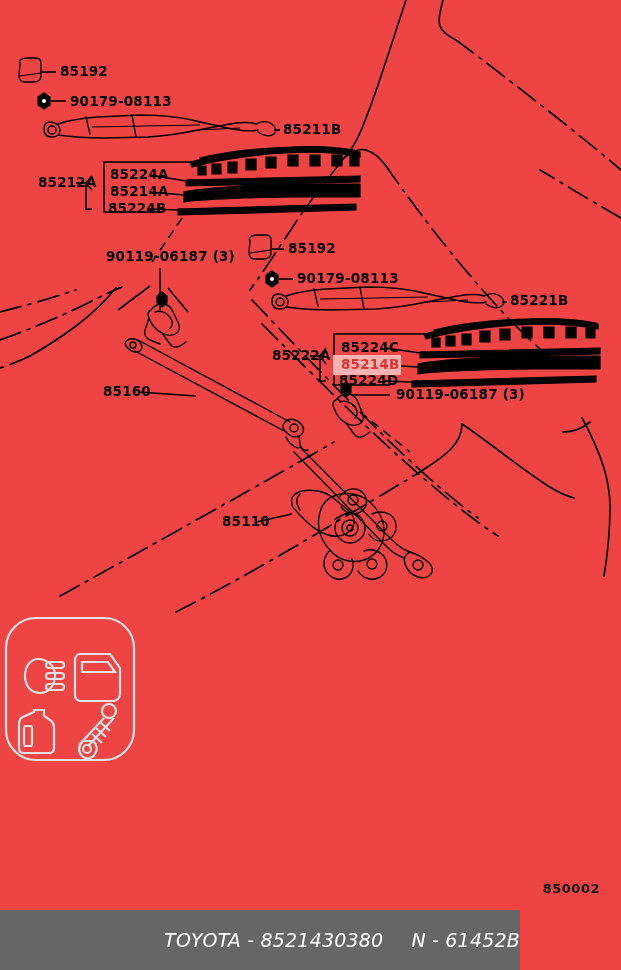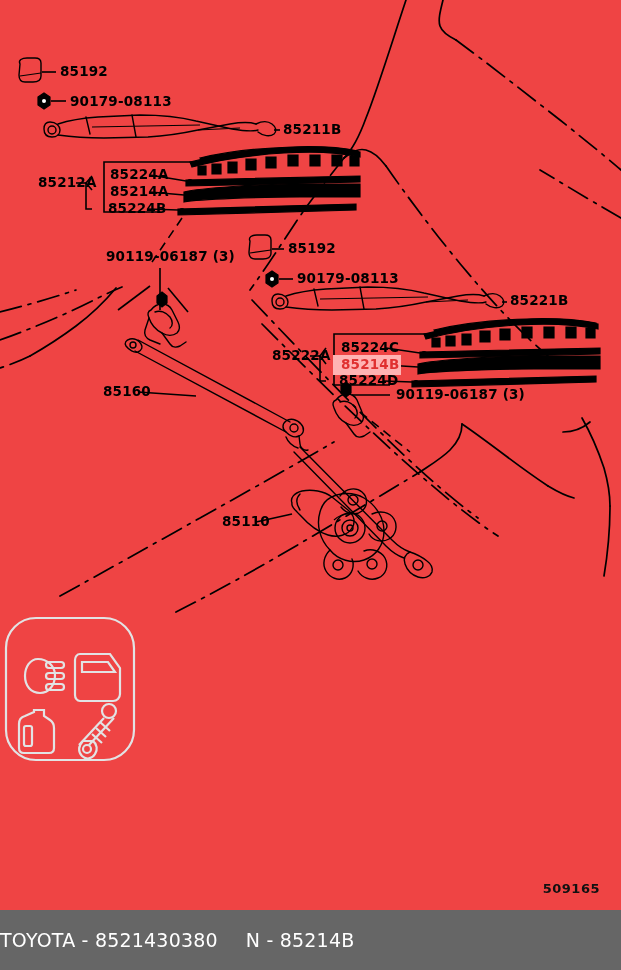--- a/index.html
+++ b/index.html
@@ -57,26 +57,27 @@
     font-weight: bold;
     font-size: 13px;
     letter-spacing: 0.5px;
     color: #111111;
   }
   
   #footer-bar {
     position: absolute;
     left: 0;
     top: 910px;
-    width: 621px;
+    width: 520px;
     height: 60px;
     background: #666666;
     display: flex;
     align-items: center;
-    justify-content: flex-start;
+    justify-content: flex-end;
+    font-style: italic;
   }
   #footer-inner {
     display: flex;
     align-items: baseline;
     color: #ffffff;
     font-family: "DejaVu Sans", sans-serif;
     font-size: 19px;
     letter-spacing: 0.2px;
     white-space: nowrap;
   }
@@ -389,22 +390,22 @@
         <path d="M114 106 L 89 133"></path>
         <path d="M100 110 L 110 119"></path>
         <path d="M96 116 L 106 125"></path>
         <path d="M92 122 L 102 131"></path>
         <path d="M83 129 C 78 134 78 140 82 144 C 86 148 92 147 95 142 C 98 138 97 132 93 129 Z"></path>
         <circle cx="87" cy="137" r="4"></circle>
       </g>
     </g>
   </svg>
 
-  <div id="diagram-ref">509165</div>
+  <div id="diagram-ref">850002</div>
 
   <div id="footer-bar">
     <div id="footer-inner">
       <span id="footer-brand">TOYOTA - 8521430380</span>
-      <span id="footer-part">N - 85214B</span>
+      <span id="footer-part">N - 61452B</span>
     </div>
   </div>
 
 </div>
 
 </body></html>

